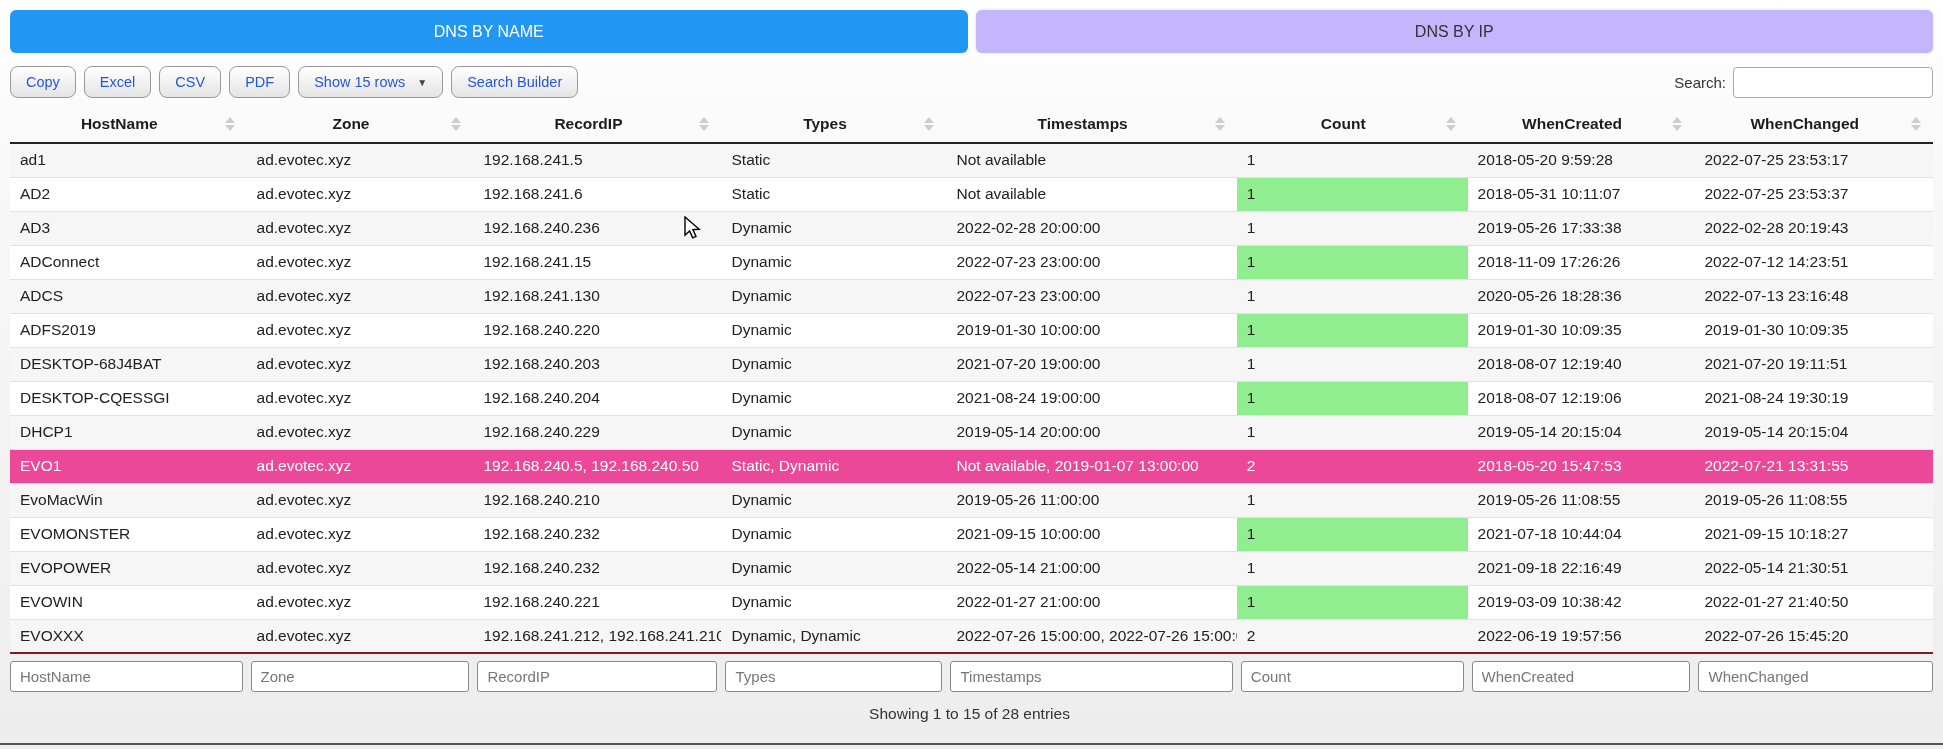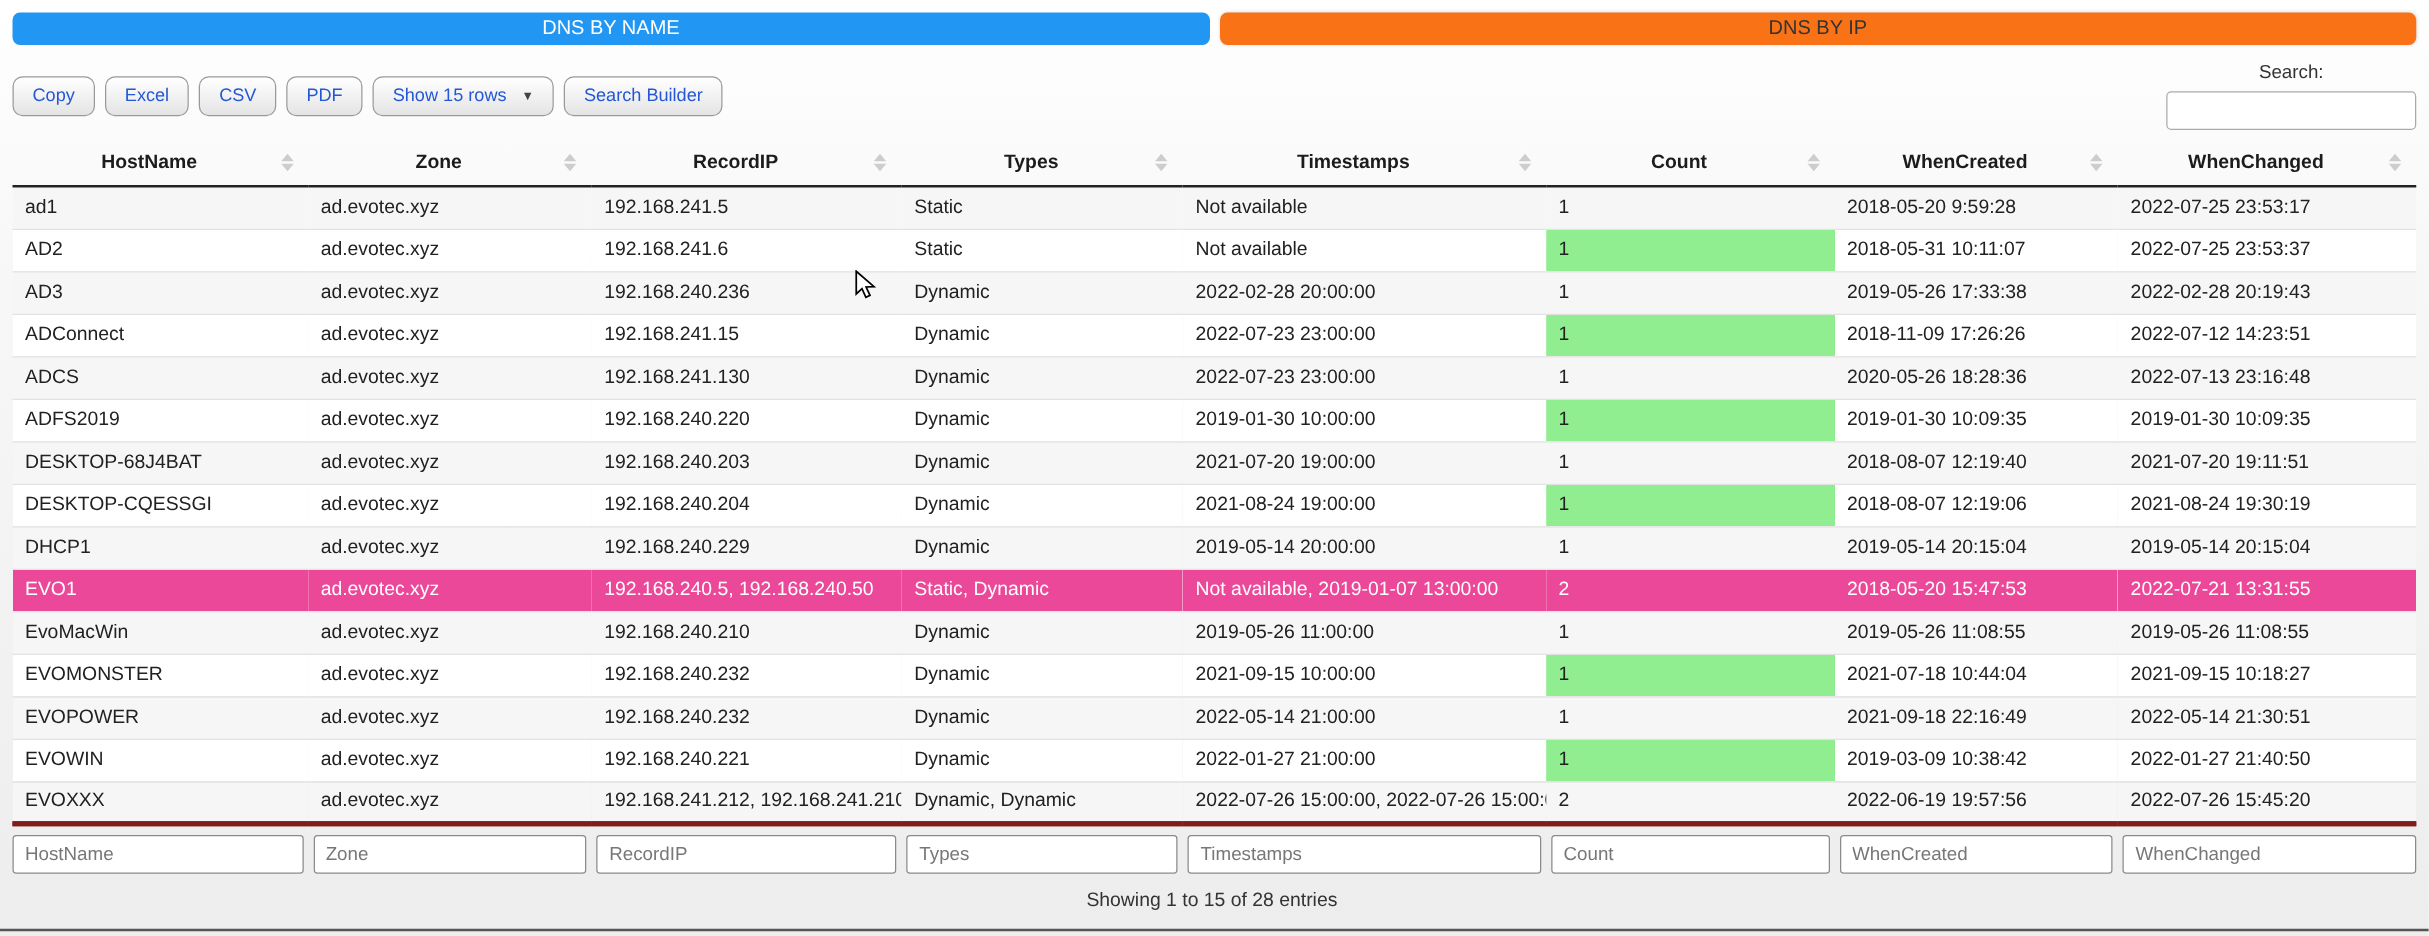--- a/index.html
+++ b/index.html
@@ -8,43 +8,43 @@
     font-family: "Liberation Sans", sans-serif;
     background: linear-gradient(180deg, #ffffff 0%, #f8f8f8 25%, #ededed 100%);
     position: relative;
     overflow: hidden;
     color: #212121;
   }
 
   
   .tabs { display: flex; gap: 8px; padding: 10px 10px 0 10px; }
   .tab {
-    flex: 1; height: 26px; border-radius: 6px;
+    flex: 1; height: 43px; border-radius: 6px;
     display: flex; align-items: center; justify-content: center;
     font-size: 16px; cursor: pointer;
   }
   .tab.active { background: #2196f3; color: #ffffff; }
-  .tab.inactive { background: #f97316; color: #333333; box-shadow: 0 0 3px rgba(0,0,0,0.15); }
+  .tab.inactive { background: #c4b5fd; color: #333333; box-shadow: 0 0 3px rgba(0,0,0,0.15); }
 
   
   .controls {
     display: flex; align-items: center; justify-content: space-between;
     padding: 13px 10px 7px 10px;
     gap: 44px;
   }
   .button-group { display: flex; gap: 8px; align-items: center; }
   .dt-btn {
     background: linear-gradient(180deg, #ffffff 0%, #e4e4e4 100%);
     border: 1px solid #999999; border-radius: 8px;
     padding: 7px 15px; font-size: 14.5px; color: #2457d5;
     font-family: "Liberation Sans", sans-serif;
     cursor: pointer; white-space: nowrap;
   }
   .dt-btn .caret { color: #444444; font-size: 10px; margin-left: 12px; vertical-align: 1px; }
-  .search-area { display: flex; align-items: center; gap: 7px; font-size: 15px; color: #333333; flex-direction: column; }
+  .search-area { display: flex; align-items: center; gap: 7px; font-size: 15px; color: #333333; }
   .search-area input {
     width: 200px; height: 31px; border: 1px solid #aaaaaa; border-radius: 4px;
     background: #ffffff; padding: 0 8px; font-size: 15px;
     font-family: "Liberation Sans", sans-serif;
   }
 
   
   table.dns-table {
     width: 1923px; margin: 0 10px; border-collapse: collapse; table-layout: fixed;
   }
@@ -61,21 +61,21 @@
   .tri-up { width: 0; height: 0; border-left: 5px solid transparent; border-right: 5px solid transparent; border-bottom: 6px solid #cdcdcd; }
   .tri-down { width: 0; height: 0; border-left: 5px solid transparent; border-right: 5px solid transparent; border-top: 6px solid #cdcdcd; }
 
   tbody td {
     font-size: 15.5px; color: #212121; padding: 0 10px; height: 34px;
     border-top: 1px solid #e2e2e2; white-space: nowrap; overflow: hidden;
     background: #ffffff;
   }
   tbody tr:first-child td { border-top: none; }
   tbody tr.odd td { background: #f6f6f6; }
-  tbody tr:last-child td { border-bottom: 4px solid #7f1d1d; }
+  tbody tr:last-child td { border-bottom: 2px solid #7f1d1d; }
   tbody td.count-green { background: #90ee90; }
   tbody td.count-orange { background: #ffa500; }
   tbody tr.highlight td { background: #ec4899; color: #ffffff; }
 
   tfoot td { padding: 7px 4px 3px 4px; border: none; }
   tfoot td:first-child { padding-left: 0; }
   tfoot td:last-child { padding-right: 0; }
   .filter-input {
     width: 100%; height: 31px; border: 1px solid #8a8a8a; border-radius: 3px;
     padding: 0 9px; font-size: 15px; color: #333333; background: #ffffff;

